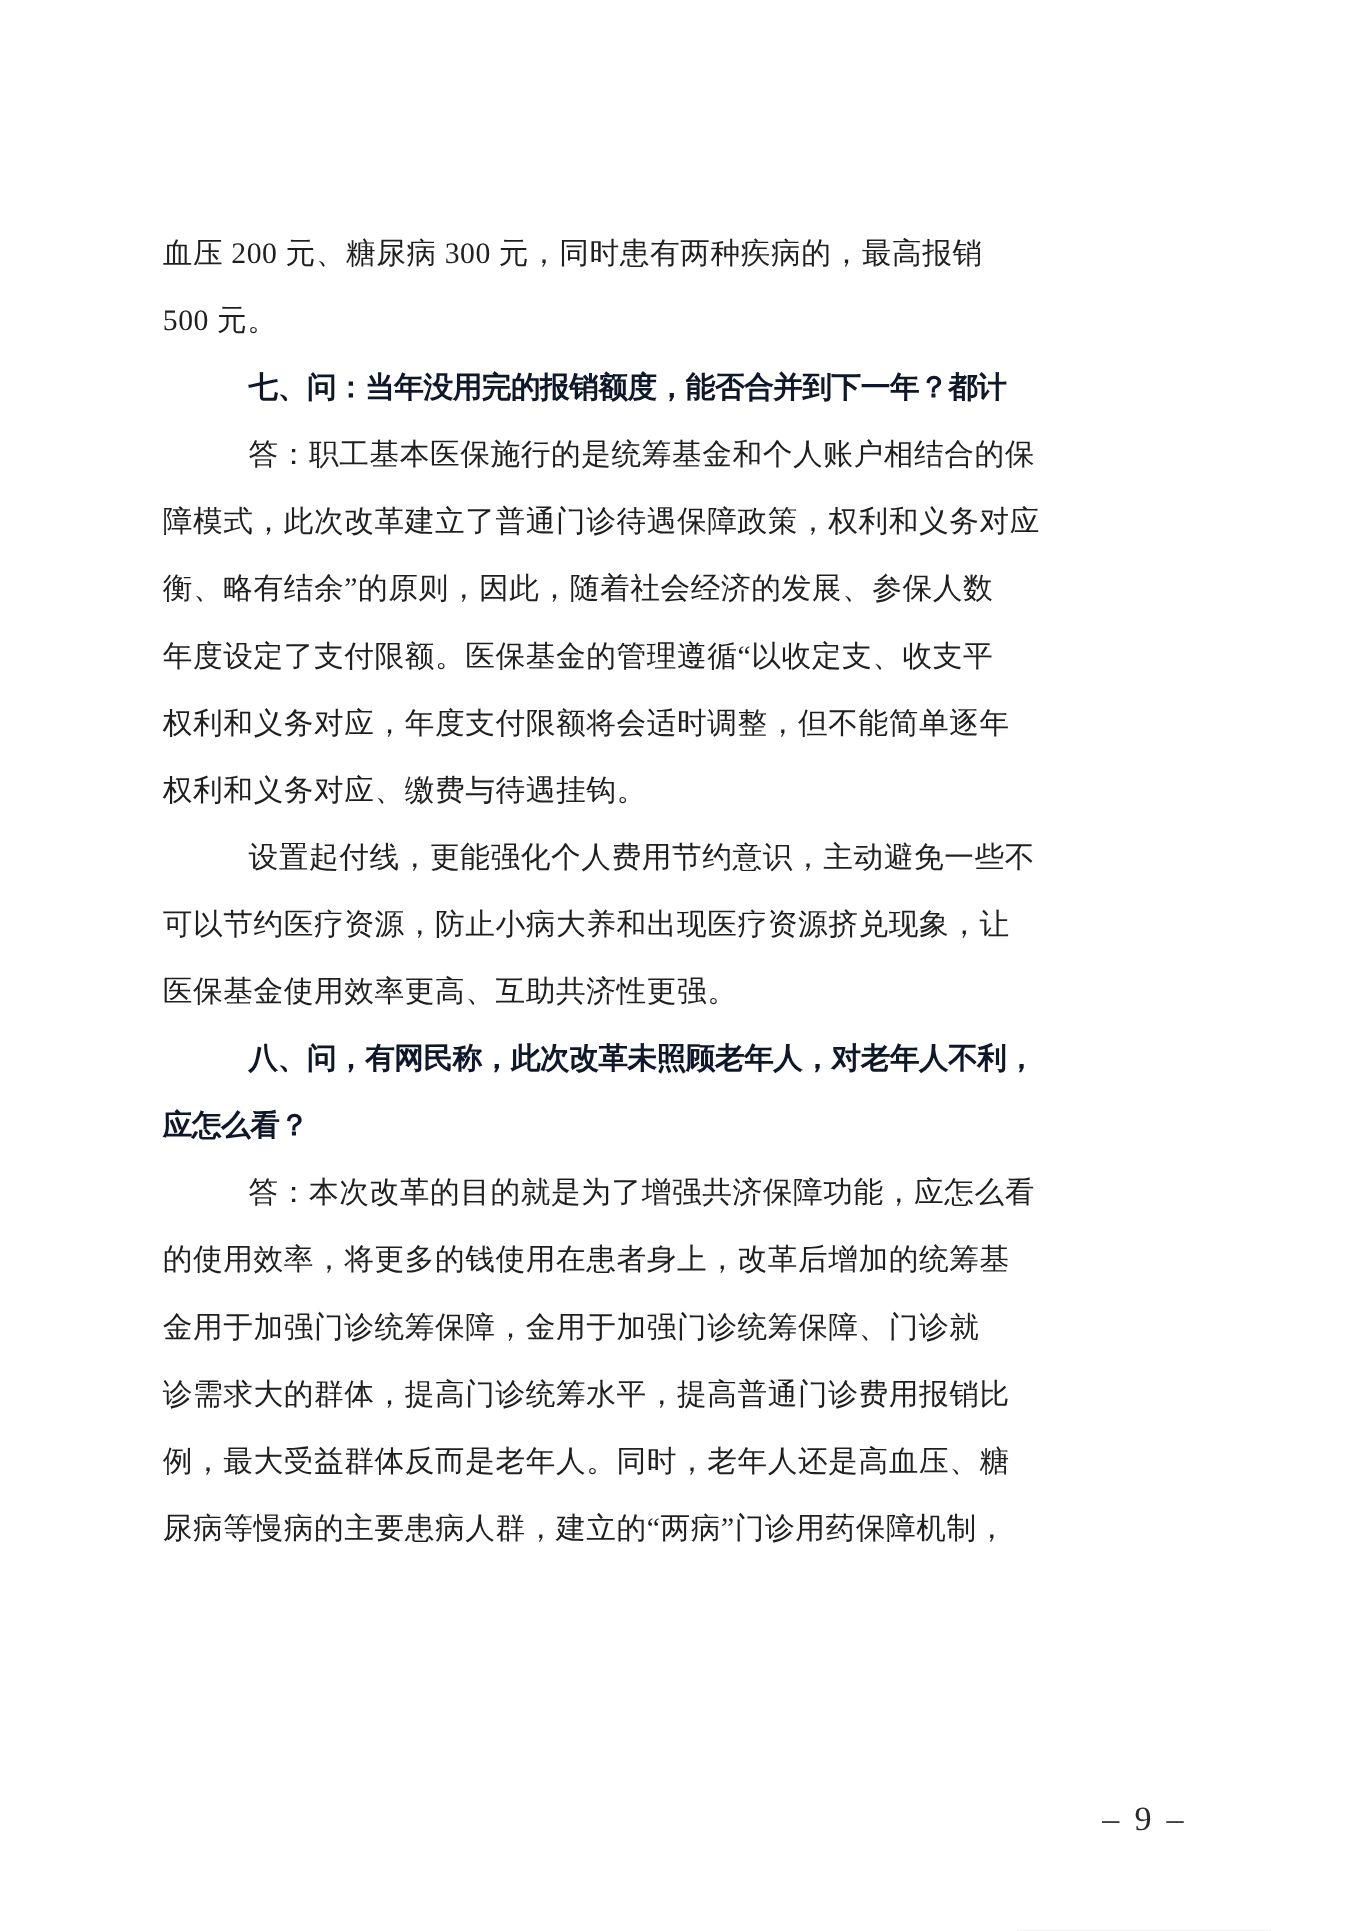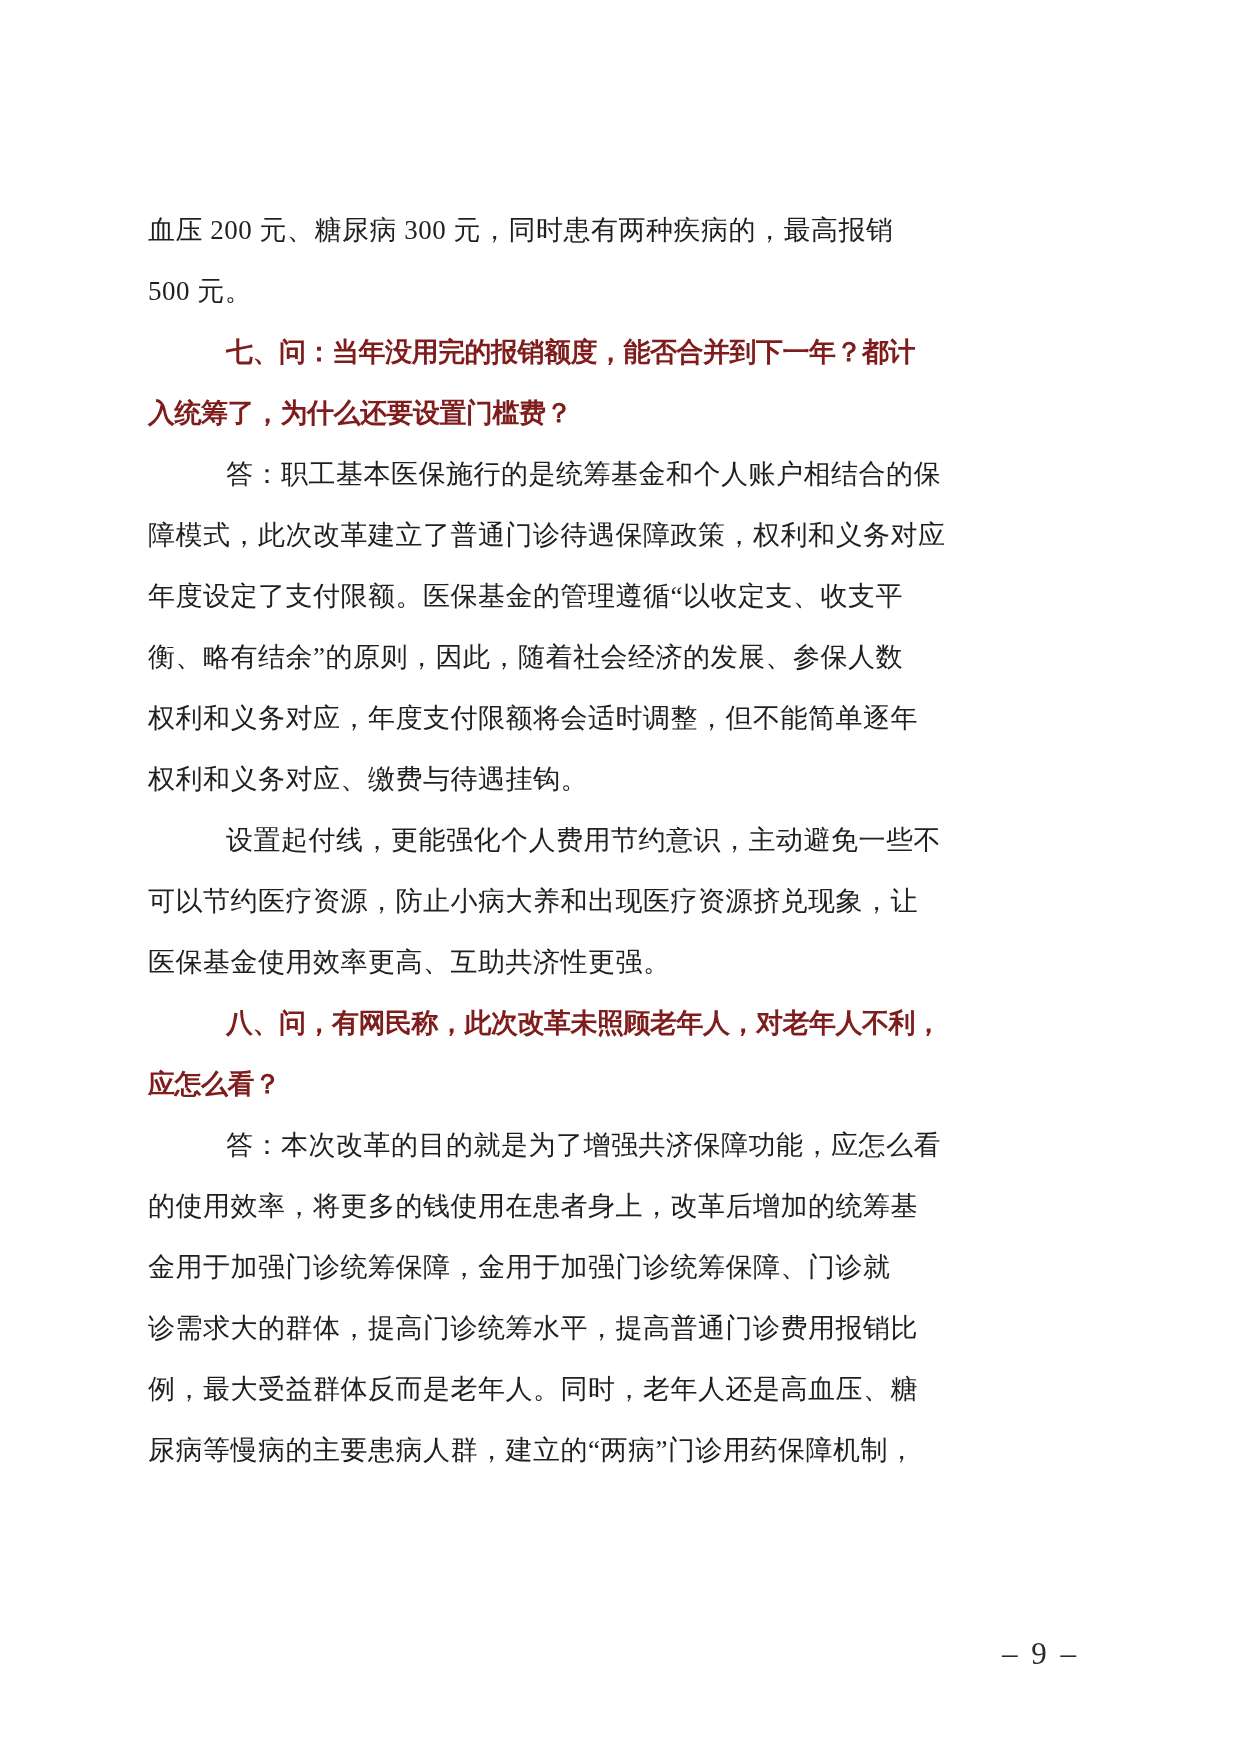--- a/index.html
+++ b/index.html
@@ -27,21 +27,21 @@
     height: 61px;
     line-height: 61px;
     font-size: 27px;
     color: #1f1f1f;
     white-space: nowrap;
     letter-spacing: 0.5px;
   }
   .line.bold {
     font-family: "Liberation Sans", "DejaVu Sans", sans-serif;
     font-weight: 700;
-    color: #7f1d1d;
+    color: #0f172a;
     letter-spacing: -0.5px;
   }
   .line.indent {
     text-indent: 78px;
   }
   .page-number {
     position: absolute;
     left: 1002px;
     top: 1636px;
     font-size: 31px;
@@ -52,25 +52,24 @@
   }
 </style>
 </head>
 <body>
 
 <div class="page">
   <div class="textblock">
       <div class="line">血压 200 元、糖尿病 300 元，同时患有两种疾病的，最高报销</div>
       <div class="line">500 元。</div>
       <div class="line bold indent">七、问：当年没用完的报销额度，能否合并到下一年？都计</div>
-      <div class="line bold">入统筹了，为什么还要设置门槛费？</div>
       <div class="line indent">答：职工基本医保施行的是统筹基金和个人账户相结合的保</div>
       <div class="line">障模式，此次改革建立了普通门诊待遇保障政策，权利和义务对应</div>
+      <div class="line">衡、略有结余”的原则，因此，随着社会经济的发展、参保人数</div>
       <div class="line">年度设定了支付限额。医保基金的管理遵循“以收定支、收支平</div>
-      <div class="line">衡、略有结余”的原则，因此，随着社会经济的发展、参保人数</div>
       <div class="line">权利和义务对应，年度支付限额将会适时调整，但不能简单逐年</div>
       <div class="line">权利和义务对应、缴费与待遇挂钩。</div>
       <div class="line indent">设置起付线，更能强化个人费用节约意识，主动避免一些不</div>
       <div class="line">可以节约医疗资源，防止小病大养和出现医疗资源挤兑现象，让</div>
       <div class="line">医保基金使用效率更高、互助共济性更强。</div>
       <div class="line bold indent">八、问，有网民称，此次改革未照顾老年人，对老年人不利，</div>
       <div class="line bold">应怎么看？</div>
       <div class="line indent">答：本次改革的目的就是为了增强共济保障功能，应怎么看</div>
       <div class="line">的使用效率，将更多的钱使用在患者身上，改革后增加的统筹基</div>
       <div class="line">金用于加强门诊统筹保障，金用于加强门诊统筹保障、门诊就</div>

